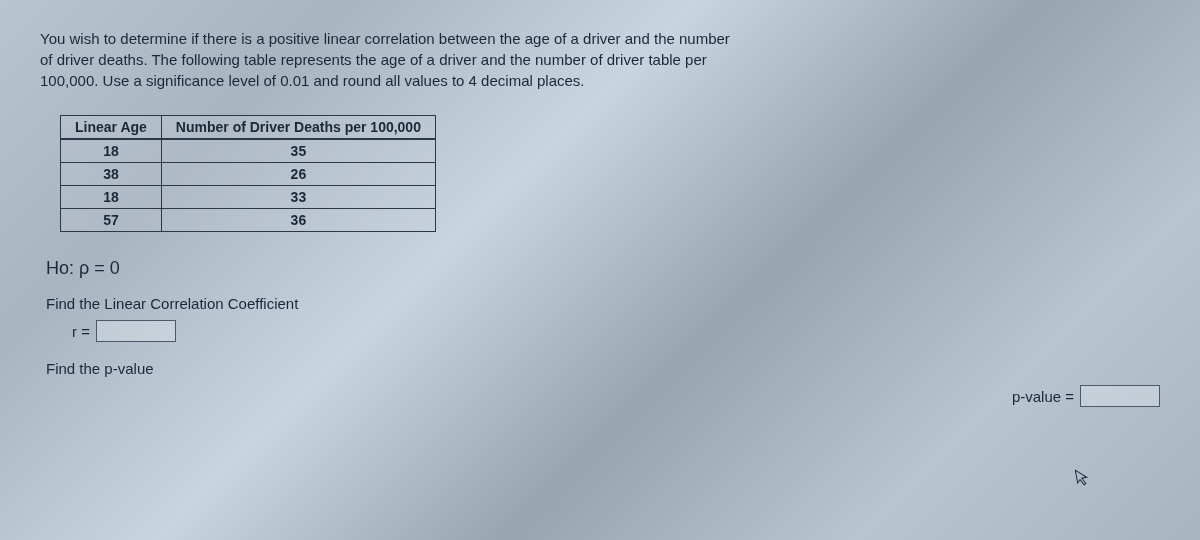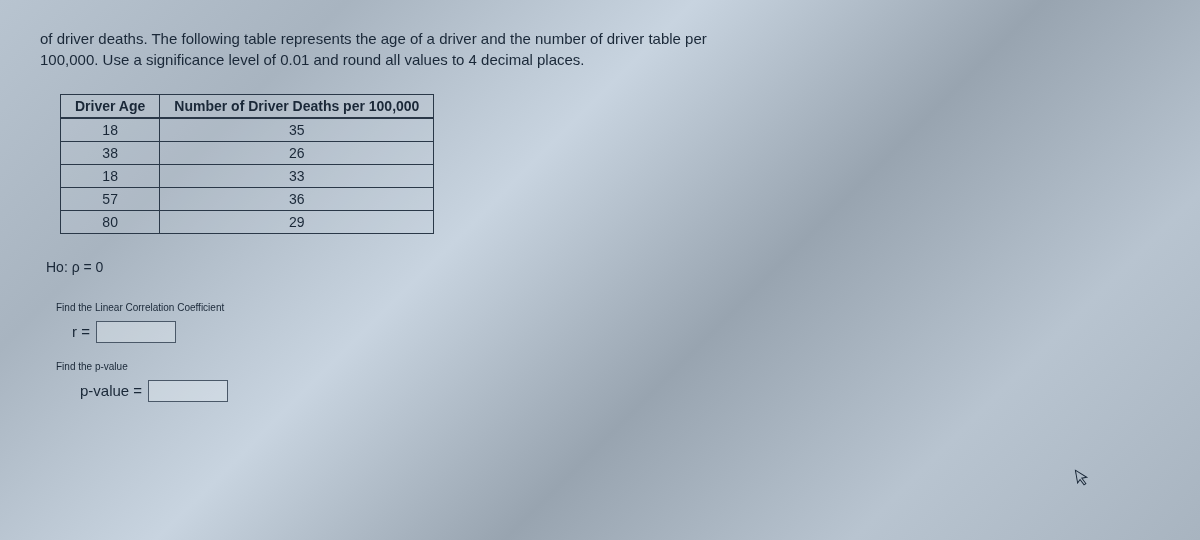--- a/index.html
+++ b/index.html
@@ -28,54 +28,56 @@
       margin-left: 20px;
       margin-bottom: 24px;
     }
     .data-table th,
     .data-table td {
       border: 1px solid #2a3848;
       padding: 3px 14px;
       text-align: center;
       font-size: 14px;
       background: rgba(200,210,220,0.2);
+      font-weight: bold;
     }
     .data-table th {
       font-weight: bold;
       background: rgba(190,200,210,0.4);
     }
     .data-table thead tr {
       border-bottom: 2px solid #2a3848;
     }
     .hypotheses {
       margin-left: 6px;
-      margin-bottom: 24px;
-      font-size: 14px;
+      margin-bottom: 14px;
+      font-size: 18px;
       line-height: 1.4;
     }
     .section-label {
-      font-size: 10px;
-      margin-left: 16px;
+      font-size: 15px;
+      margin-left: 6px;
       margin-bottom: 8px;
     }
     .input-row {
       margin-left: 32px;
       margin-bottom: 18px;
       font-size: 15px;
       display: flex;
       align-items: center;
       gap: 6px;
     }
     .input-row2 {
       margin-left: 40px;
       margin-bottom: 12px;
       font-size: 15px;
       display: flex;
       align-items: center;
       gap: 6px;
+      justify-content: flex-end;
     }
     .answer-box {
       display: inline-block;
       width: 80px;
       height: 22px;
       border: 1px solid #4a5868;
       background: rgba(240,245,250,0.3);
       vertical-align: middle;
     }
     .cursor {
@@ -84,51 +86,48 @@
       bottom: 50px;
       font-size: 16px;
       color: #1a2838;
       transform: rotate(-10deg);
     }
   </style>
 </head>
 <body>
 
 <div class="intro">
+  <div>You wish to determine if there is a positive linear correlation between the age of a driver and the number</div>
   <div>of driver deaths. The following table represents the age of a driver and the number of driver table per</div>
   <div>100,000. Use a significance level of 0.01 and round all values to 4 decimal places.</div>
 </div>
 
 <table class="data-table">
   <thead>
     <tr>
-      <th>Driver Age</th>
+      <th>Linear Age</th>
       <th>Number of Driver Deaths per 100,000</th>
     </tr>
   </thead>
   <tbody>
     <tr>
       <td>18</td>
       <td>35</td>
     </tr>
     <tr>
       <td>38</td>
       <td>26</td>
     </tr>
     <tr>
       <td>18</td>
       <td>33</td>
     </tr>
     <tr>
       <td>57</td>
       <td>36</td>
-    </tr>
-    <tr>
-      <td>80</td>
-      <td>29</td>
     </tr>
   </tbody>
 </table>
 
 <div class="hypotheses">
   <div>Ho: ρ = 0</div>
 </div>
 
 <div class="section-label">Find the Linear Correlation Coefficient</div>
 <div class="input-row">

